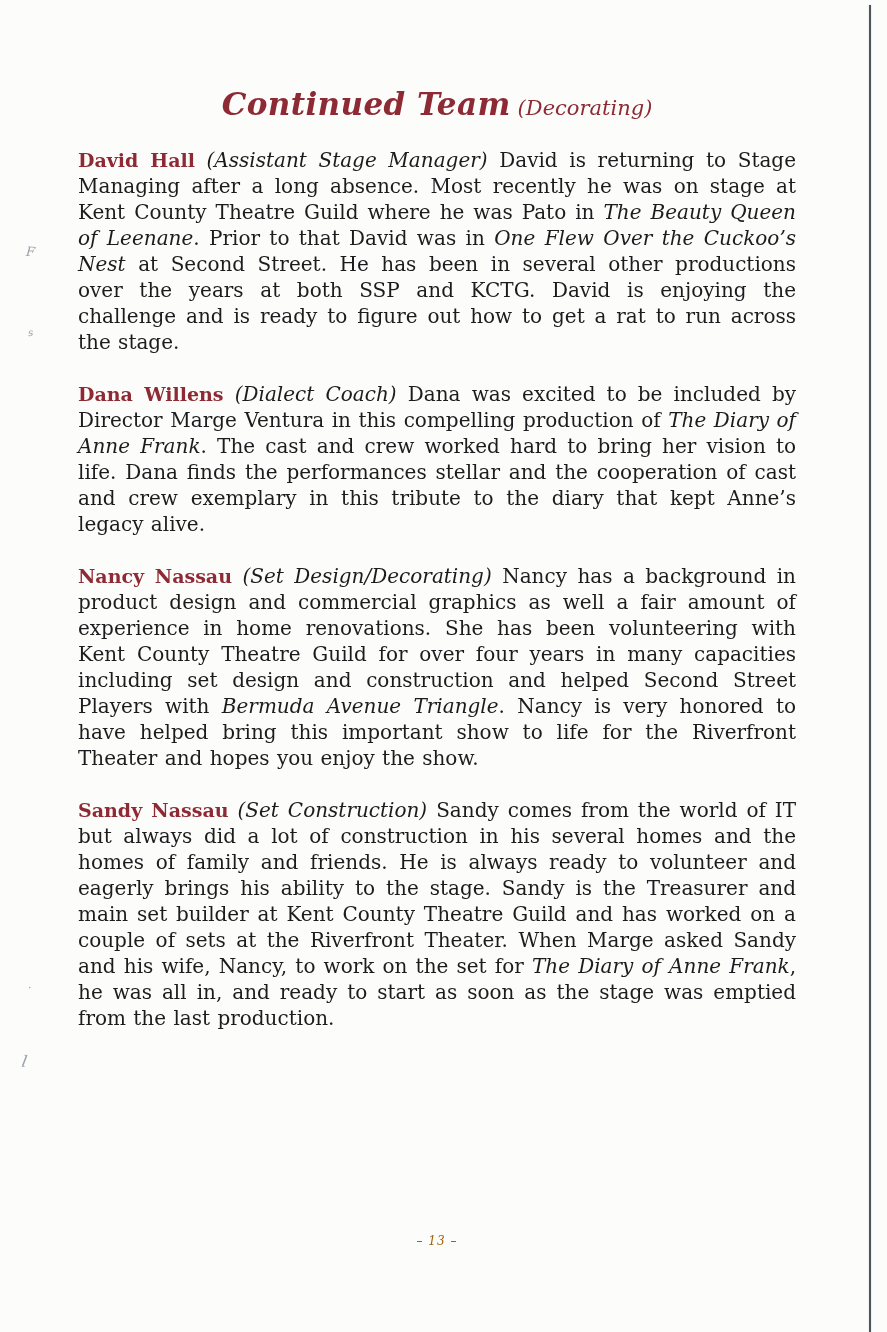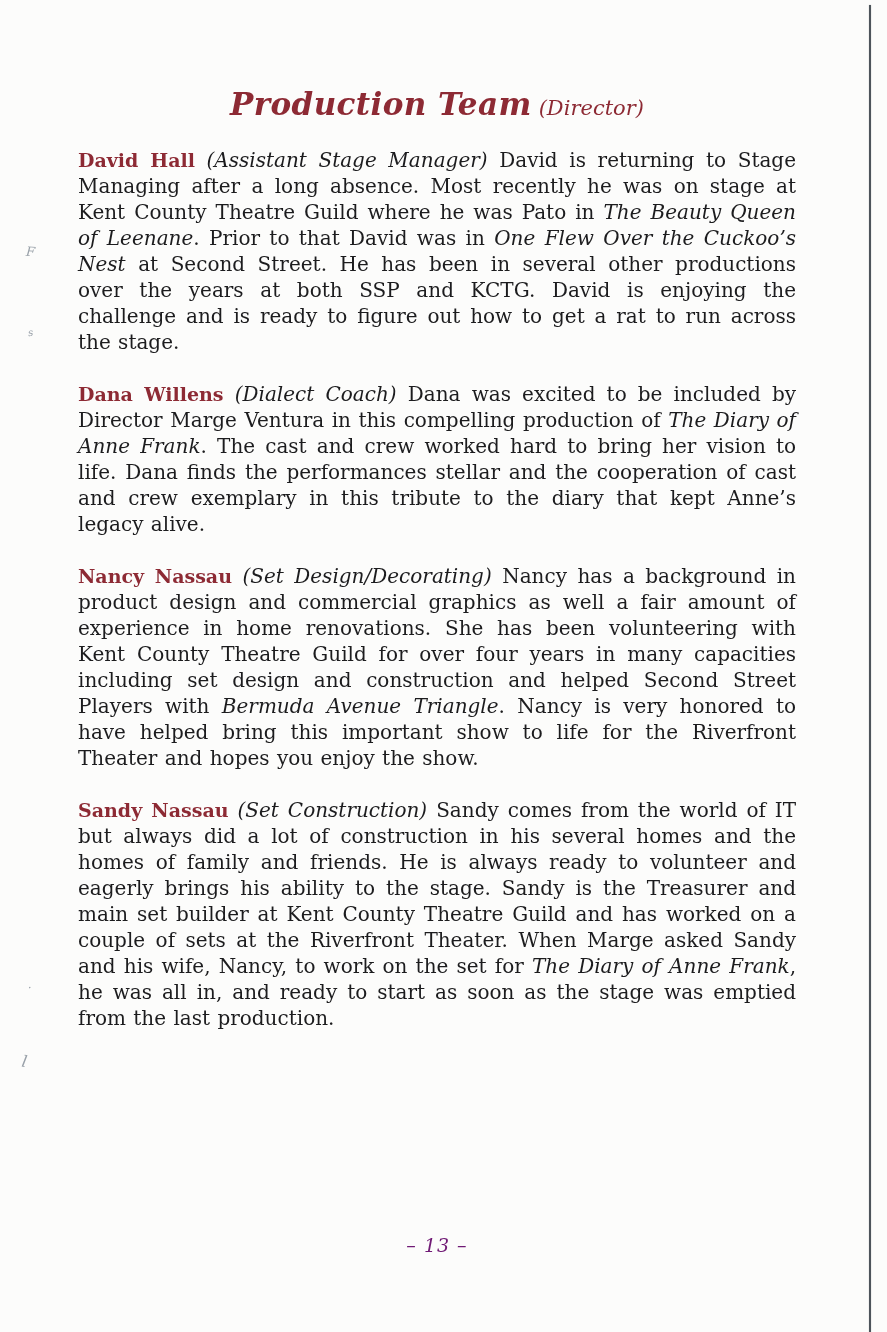--- a/index.html
+++ b/index.html
@@ -74,22 +74,22 @@
   }
   .bio-role { font-style: italic; }
   .it { font-style: italic; }
   .page-number {
     position: absolute;
     left: 78px;
     width: 718px;
     top: 1234px;
     text-align: center;
     font-style: italic;
-    font-size: 19px;
-    color: #701a75;
+    font-size: 12px;
+    color: #a16207;
     letter-spacing: 1px;
   }
   
   .artifact {
     position: absolute;
     color: #99a1a9;
     font-style: italic;
     user-select: none;
   }
   .a1 { left: 26px; top: 244px; font-size: 13px; transform: rotate(4deg); }
@@ -103,21 +103,21 @@
 <div class="page">
 
   <div class="scan-line"></div>
 
   <span class="artifact a1">F</span>
   <span class="artifact a2">s</span>
   <span class="artifact a3">·</span>
   <span class="artifact a4">l</span>
 
   <div class="content">
-    <h1 class="title"><span class="title-main">Production Team</span><span class="title-suffix">(Director)</span></h1>
+    <h1 class="title"><span class="title-main">Continued Team</span><span class="title-suffix">(Decorating)</span></h1>
 
     <div class="bio-list">
   <p class="bio"><span class="bio-name">David Hall</span> <span class="bio-role">(Assistant Stage Manager)</span> <span class="bio-text"><span>David is returning to Stage Managing after a long absence. Most recently he was on stage at Kent County Theatre Guild where he was Pato in </span><span class="it">The Beauty Queen of Leenane</span><span>. Prior to that David was in </span><span class="it">One Flew Over the Cuckoo’s Nest</span><span> at Second Street. He has been in several other productions over the years at both SSP and KCTG. David is enjoying the challenge and is ready to figure out how to get a rat to run across the stage.</span></span></p>
 
   <p class="bio"><span class="bio-name">Dana Willens</span> <span class="bio-role">(Dialect Coach)</span> <span class="bio-text"><span>Dana was excited to be included by Director Marge Ventura in this compelling production of </span><span class="it">The Diary of Anne Frank</span><span>. The cast and crew worked hard to bring her vision to life. Dana finds the performances stellar and the cooperation of cast and crew exemplary in this tribute to the diary that kept Anne’s legacy alive.</span></span></p>
 
   <p class="bio"><span class="bio-name">Nancy Nassau</span> <span class="bio-role">(Set Design/Decorating)</span> <span class="bio-text"><span>Nancy has a background in product design and commercial graphics as well a fair amount of experience in home renovations. She has been volunteering with Kent County Theatre Guild for over four years in many capacities including set design and construction and helped Second Street Players with </span><span class="it">Bermuda Avenue Triangle</span><span>. Nancy is very honored to have helped bring this important show to life for the Riverfront Theater and hopes you enjoy the show.</span></span></p>
 
   <p class="bio"><span class="bio-name">Sandy Nassau</span> <span class="bio-role">(Set Construction)</span> <span class="bio-text"><span>Sandy comes from the world of IT but always did a lot of construction in his several homes and the homes of family and friends. He is always ready to volunteer and eagerly brings his ability to the stage. Sandy is the Treasurer and main set builder at Kent County Theatre Guild and has worked on a couple of sets at the Riverfront Theater. When Marge asked Sandy and his wife, Nancy, to work on the set for </span><span class="it">The Diary of Anne Frank</span><span>, he was all in, and ready to start as soon as the stage was emptied from the last production.</span></span></p>
 </div>

